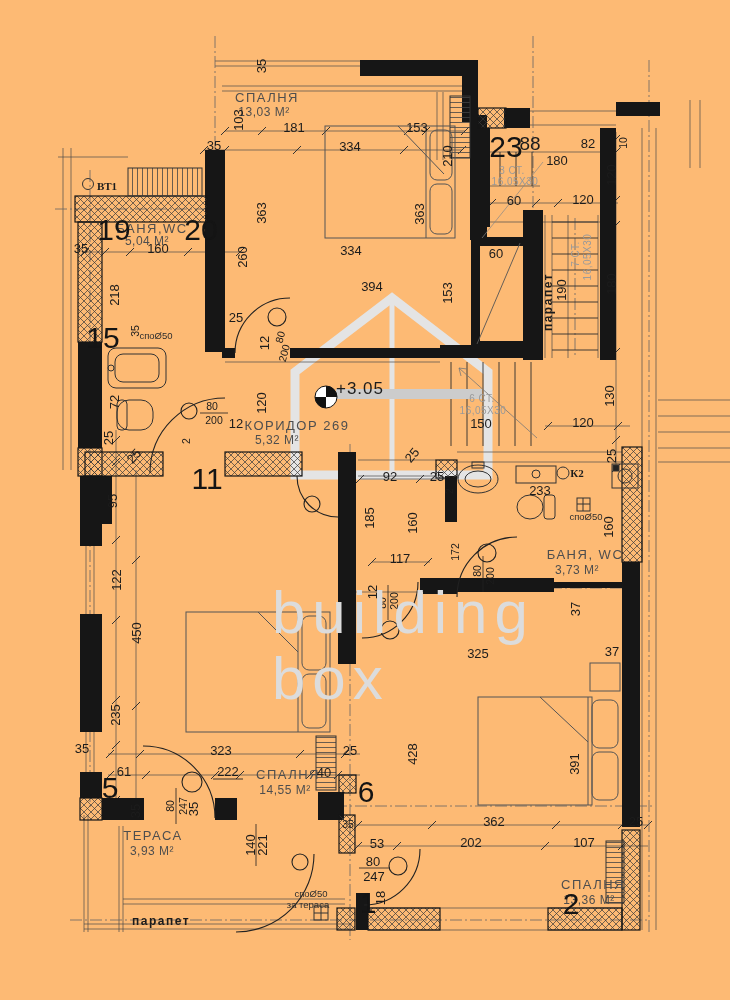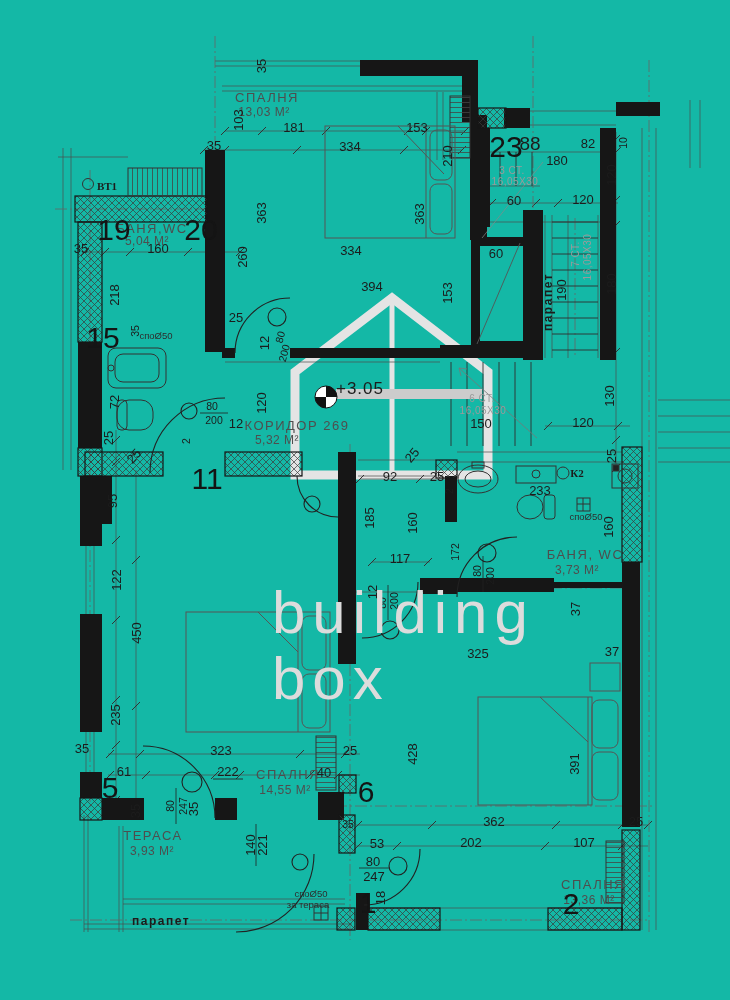--- a/index.html
+++ b/index.html
@@ -1,16 +1,16 @@
 <!DOCTYPE html>
 <html><head>
 <meta charset="utf-8">
 <style>
   html,body{margin:0;padding:0;background:#fff;}
-  .sheet{position:relative;width:730px;height:1000px;background:#14b8a6;overflow:hidden;}
+  .sheet{position:relative;width:730px;height:1000px;background:#fdba74;overflow:hidden;}
   svg{position:absolute;left:0;top:0;}
   svg text{font-family:"Liberation Sans","DejaVu Sans",sans-serif;fill:#1c1c1c;text-anchor:middle;dominant-baseline:central;}
   .room {font-size:13px;letter-spacing:1.5px;fill:#4e4e4e;}
   .area {font-size:12px;letter-spacing:.5px;fill:#4e4e4e;}
   .dim  {font-size:13px;}
   .dimsm{font-size:10.5px;}
   .big  {font-size:30px;fill:#141414;}
   .med  {font-size:19px;}
   .gray {font-size:10px;fill:#9a9a9a;letter-spacing:.5px;}
   .note {font-size:9.5px;fill:#2e2e2e;}

